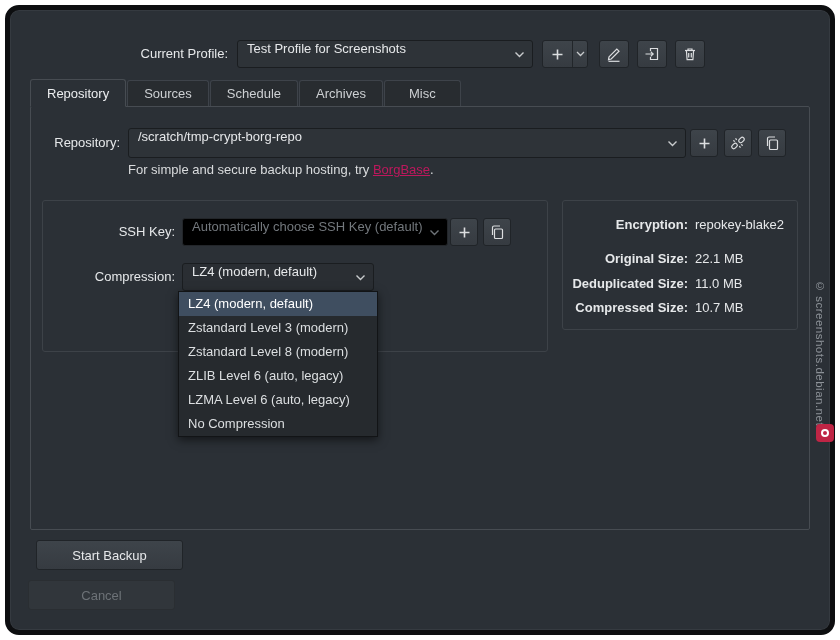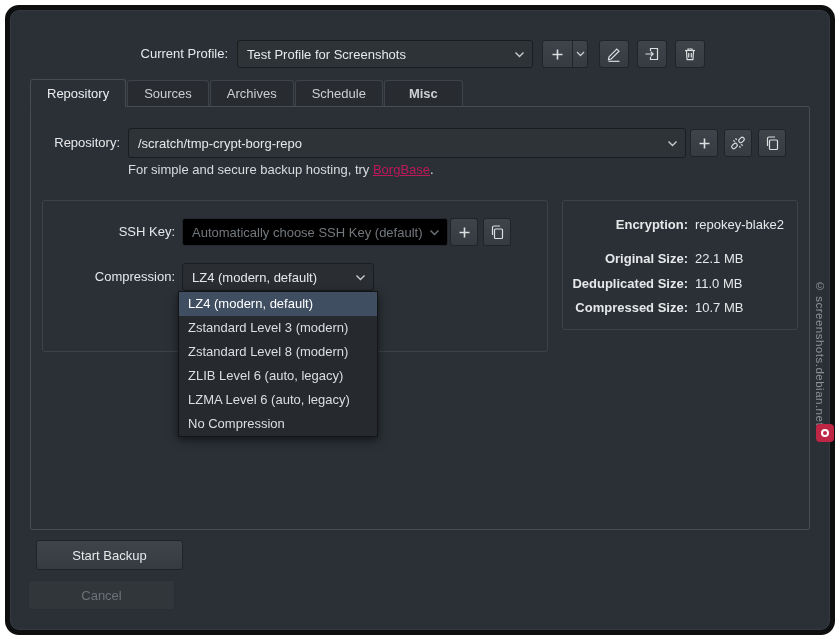--- a/index.html
+++ b/index.html
@@ -1,20 +1,20 @@
 <!DOCTYPE html>
 <html><head>
 <meta charset="utf-8">
 <style>
   * { box-sizing: border-box; margin: 0; padding: 0; }
   html, body { width: 840px; height: 640px; background: #ffffff; font-family: "Liberation Sans", sans-serif; overflow: hidden; position: relative; }
   .abs { position: absolute; }
   .window { position: absolute; left: 5px; top: 5px; width: 830px; height: 630px; background: #2b3036; border: 5px solid #0d0e10; border-radius: 14px; box-shadow: inset 0 0 0 1px rgba(255,255,255,0.05); }
   .label { color: #e6e8ea; font-size: 13px; }
-  .combo { background: #2e3338; border: 1px solid #1a1d20; border-radius: 3px; display: flex; align-items: center; padding: 0 7px 0 9px; color: #e6e8ea; font-size: 13px; cursor: pointer; }
+  .combo { background: #2e3338; border: 1px solid #1a1d20; border-radius: 3px; display: flex; padding: 0 7px 0 9px; color: #e6e8ea; font-size: 13px; cursor: pointer; }
   .combo .value { flex: 1; white-space: nowrap; overflow: hidden; }
   .combo .arrow { margin-left: 6px; display: flex; flex: none; }
   .combo.disabled { color: #73787d; border-color: #23262a; background: #000000; cursor: default; }
   .btn { background: linear-gradient(#3e444a, #363b41); border: 1px solid #202428; border-radius: 3px; display: flex; align-items: center; justify-content: center; color: #e6e8ea; font-size: 13px; cursor: pointer; }
   .btn.disabled { background: #31363b; color: #6d7277; border-color: #2a2e32; cursor: default; }
   .splitbtn { padding: 0; }
   .splitbtn .main { flex: 1; display: flex; align-items: center; justify-content: center; height: 100%; }
   .splitbtn .menu { width: 15px; height: 100%; display: flex; align-items: center; justify-content: center; border-left: 1px solid #22262a; }
   .tabbar { position: absolute; left: 30px; top: 79px; height: 28px; display: flex; align-items: flex-end; }
   .tab { height: 27px; line-height: 26px; padding: 0 16px; font-size: 13px; color: #cdd0d3; background: #282c30; border: 1px solid #3e434a; border-bottom: 1px solid #474c52; margin-right: 1px; border-radius: 3px 3px 0 0; cursor: pointer; }
@@ -87,23 +87,23 @@
         <path d="M6 4.5 V3 H10 V4.5"></path>
       <path d="M4.4 4.5 L5.1 13.7 H10.9 L11.6 4.5"></path>
       <path d="M6.7 7 V11.4 M9.3 7 V11.4"></path>
     </svg>
   </span>
 </div>
 
 <div class="tabbar">
   <div class="tab active">Repository</div>
   <div class="tab">Sources</div>
+  <div class="tab">Schedule</div>
   <div class="tab">Archives</div>
-  <div class="tab">Schedule</div>
-  <div class="tab" style="padding:0 24px;font-weight:bold;">Misc</div>
+  <div class="tab" style="padding:0 24px;">Misc</div>
 </div>
 
 <div class="pane"></div>
 
 <div class="abs label" style="left:40px; top:128px; width:80px; text-align:right; line-height:30px;">Repository:</div>
 
 <div class="abs combo" style="left:128px; top:128px; width:558px; height:30px;">
   <span class="value">/scratch/tmp-crypt-borg-repo</span>
   <span class="arrow icon">
     <svg width="11" height="7" viewBox="0 0 11 7">

